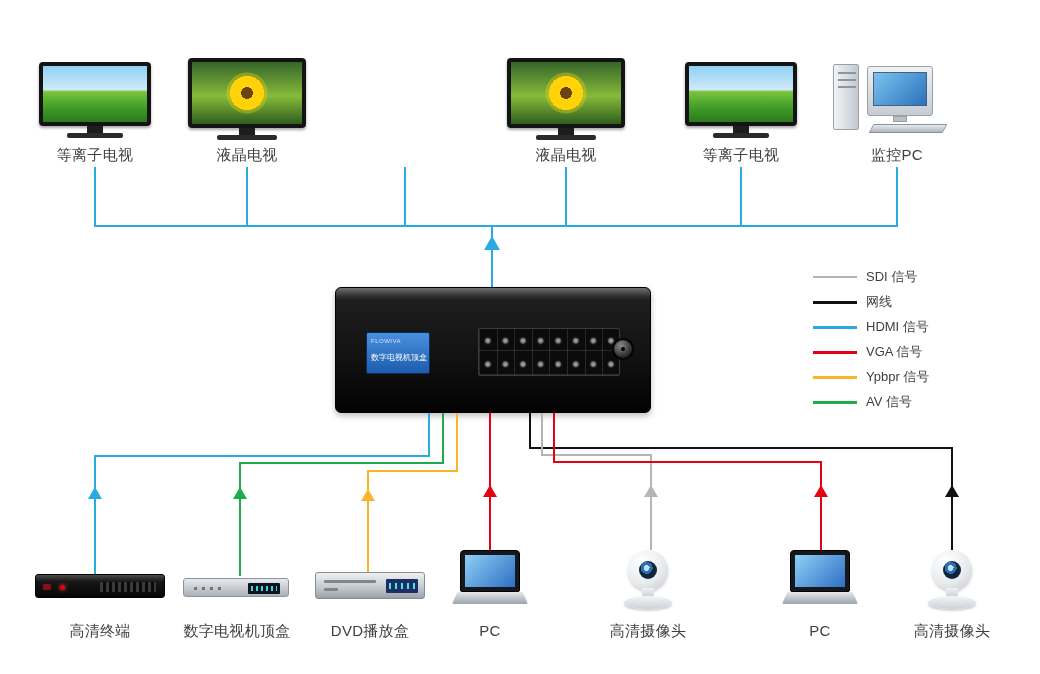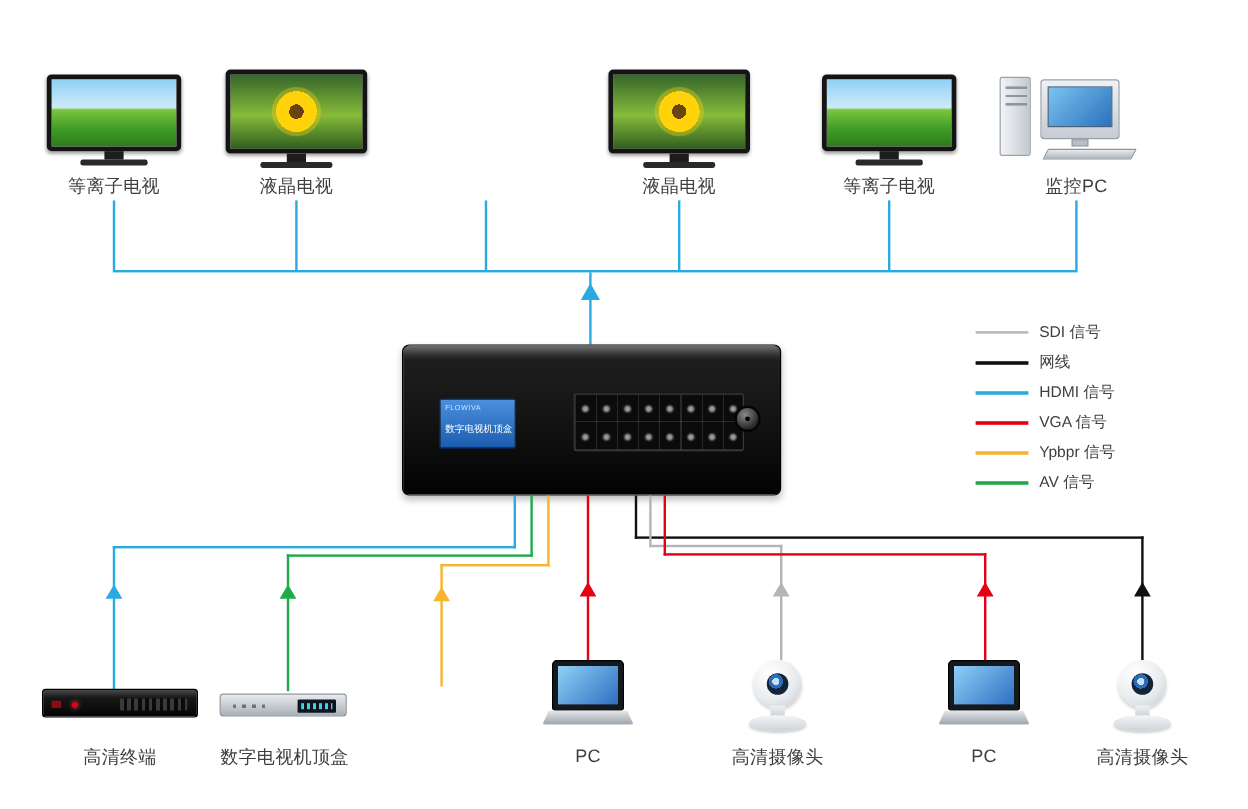--- a/index.html
+++ b/index.html
@@ -237,20 +237,30 @@
   <div class="device" style="left:181px;top:548px;width:112px;height:104px">
     <div class="stb" style="left:2px;top:30px;width:106px;height:19px">
       <div class="stb-buttons" style="left:10px;top:8px;width:30px;height:3px"></div>
       <div class="stb-display" style="left:64px;top:4px;width:32px;height:11px">
         <div class="stb-digits"></div>
       </div>
     </div>
     <div class="label" style="top:74px">数字电视机顶盒</div>
   </div>
 
+  <div class="device" style="left:313px;top:548px;width:114px;height:104px">
+    <div class="dvd" style="left:2px;top:24px;width:110px;height:27px">
+      <div class="dvd-slot" style="left:8px;top:7px;width:52px;height:3px"></div>
+      <div class="dvd-slot" style="left:8px;top:15px;width:14px;height:3px"></div>
+      <div class="dvd-display" style="left:70px;top:6px;width:32px;height:14px">
+        <div class="dvd-digits"></div>
+      </div>
+    </div>
+    <div class="label" style="top:74px">DVD播放盒</div>
+  </div>
 
   <div class="device" style="left:452px;top:548px;width:76px;height:104px">
     <div class="laptop-screen" style="left:8px;top:2px;width:60px;height:42px">
       <div class="laptop-display"></div>
     </div>
     <div class="laptop-base" style="left:0;top:44px;width:76px;height:12px"></div>
     <div class="label" style="top:74px">PC</div>
   </div>
 
   <div class="device" style="left:608px;top:548px;width:80px;height:104px">

